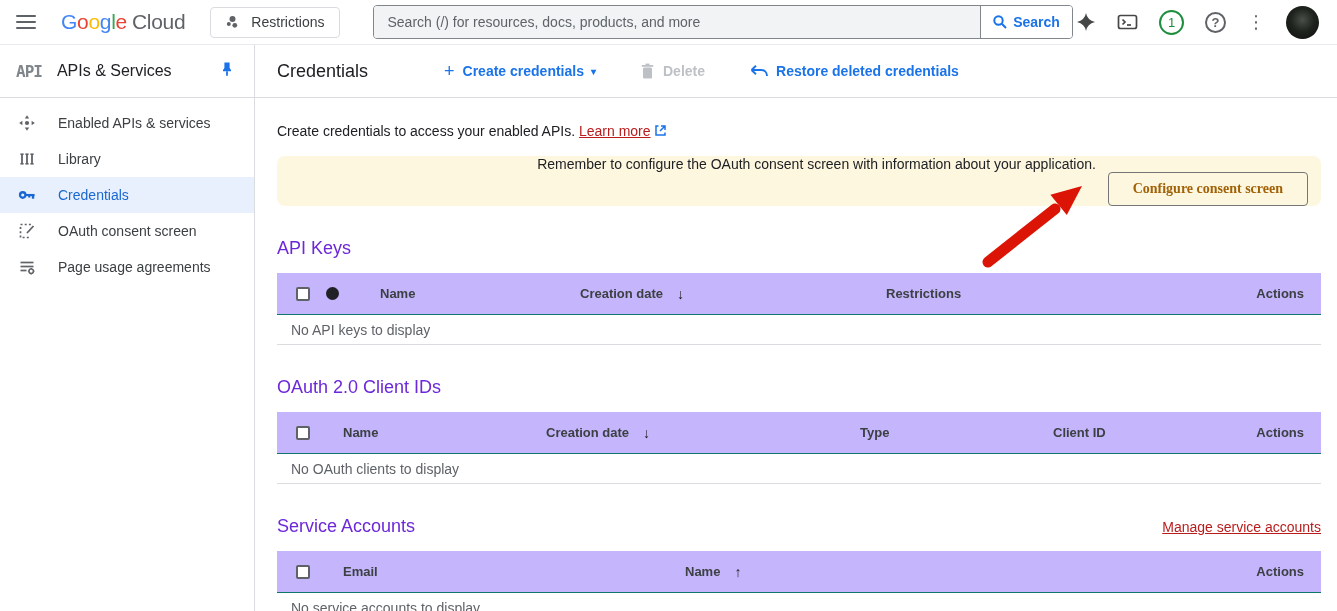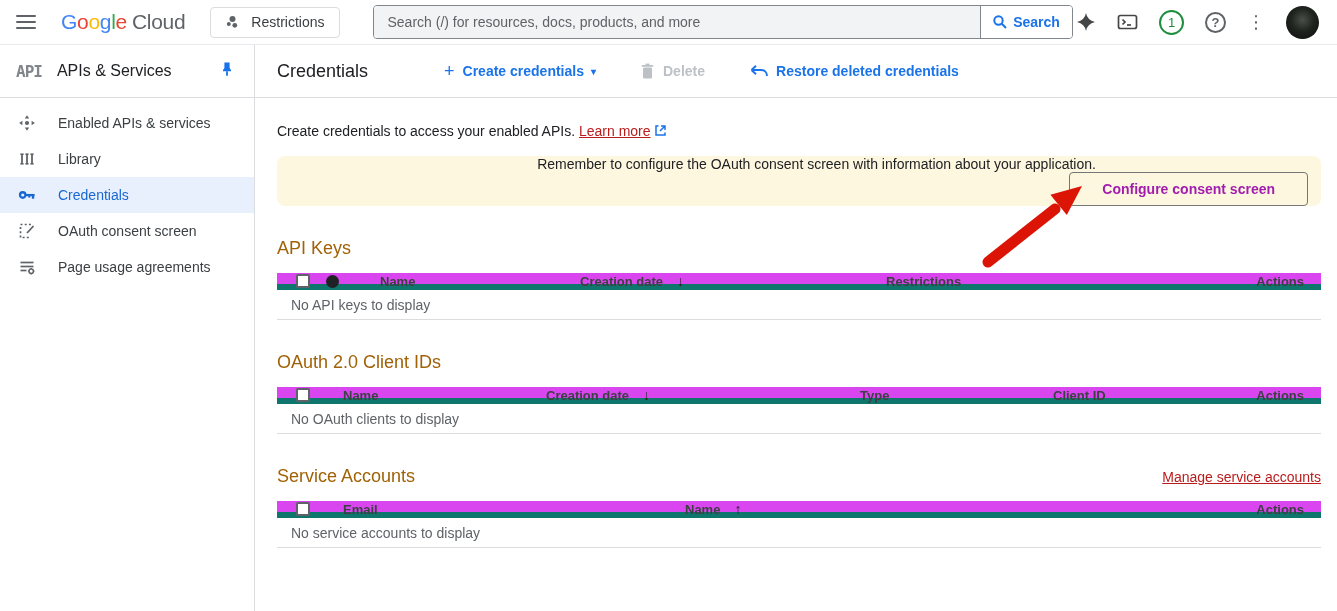--- a/index.html
+++ b/index.html
@@ -62,31 +62,31 @@
   .caret { font-size:10px; margin-left:-1px; }
 
   .main { padding:0 16px 0 22px; }
   .intro { margin-top:25px; font-size:14px; color:#202124; }
   .link { color:#b91c1c; text-decoration:underline; cursor:pointer; }
 
   .banner { margin-top:17px; height:50px; background:#fef7e0; border-radius:8px;
     display:flex; align-items:center; padding:0 13px 0 26px;flex-direction:column; }
   .banner-text { margin-left:22px; font-size:14px; color:#202124; }
   .banner-btn { margin-left:auto; border:1px solid #747775; border-radius:4px; background:transparent;
-    padding:8px 32px; font-size:14px; font-weight:700; color:#a21caf; cursor:pointer;
-    font-family:Liberation Sans, sans-serif; }
+    padding:8px 24px; font-size:14px; font-weight:700; color:#a16207; cursor:pointer;
+    font-family:Liberation Serif, serif; }
 
   .section { margin-top:32px; }
   .section-head { display:flex; align-items:center; justify-content:space-between; }
-  .section-title { font-size:18px; font-weight:400; color:#a16207; }
+  .section-title { font-size:18px; font-weight:400; color:#6d28d9; }
   .mng-link { font-size:14px; }
 
   .table { margin-top:14px; }
-  .t-head { background:#d946ef; height:17px; display:grid; align-items:center;
-    font-size:13px; font-weight:700; color:#3c4043; border-bottom:6px solid #0f766e; }
+  .t-head { background:#c4b5fd; height:42px; display:grid; align-items:center;
+    font-size:13px; font-weight:700; color:#3c4043; border-bottom:1px solid #0f766e; }
   [data-table="api-keys"] .t-head { grid-template-columns:30px 54px 200px 306px 1fr auto; padding:0 17px 0 19px; }
   [data-table="oauth-clients"] .t-head { grid-template-columns:47px 203px 314px 193px 1fr auto; padding:0 17px 0 19px; }
   [data-table="service-accounts"] .t-head { grid-template-columns:47px 342px 1fr auto; padding:0 17px 0 19px; }
   .t-cell { display:flex; align-items:center; }
   .t-cell.right { justify-self:end; }
   .sort-arrow { margin-left:14px; font-weight:400; font-size:14px; color:#202124; }
   .checkbox { width:14px; height:14px; border:2px solid #5f6368; border-radius:2px; background:#fff; display:inline-block; cursor:pointer; }
   .status-dot { width:13px; height:13px; border-radius:50%; background:#202124; display:inline-block; }
   .t-empty { height:30px; display:flex; align-items:center; padding-left:14px;
     font-size:14px; color:#5f6368; border-bottom:1px solid #dadce0; }

